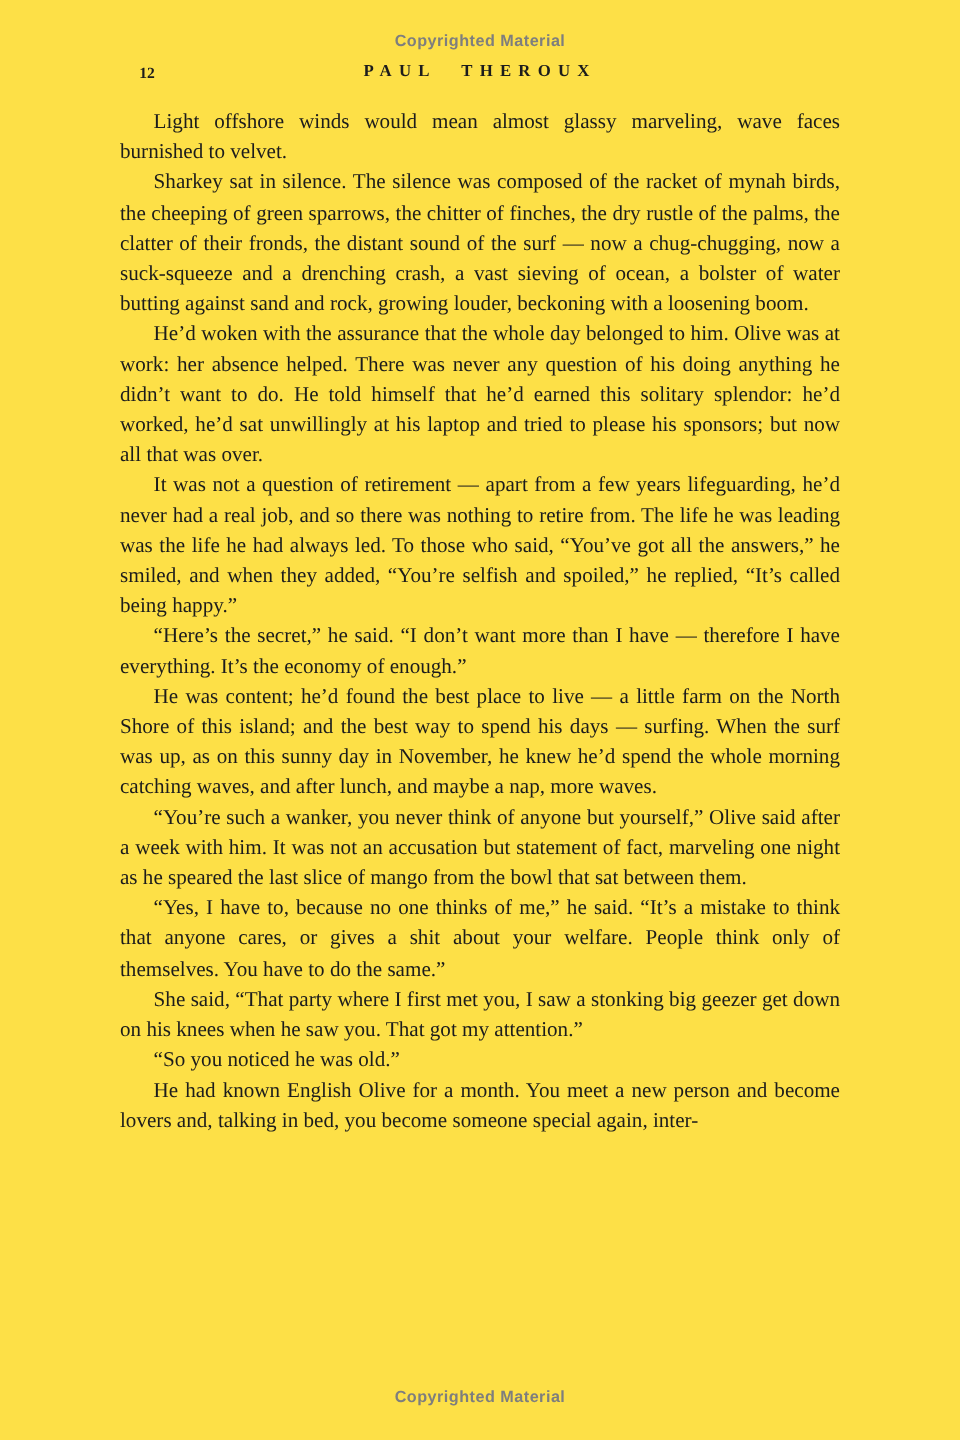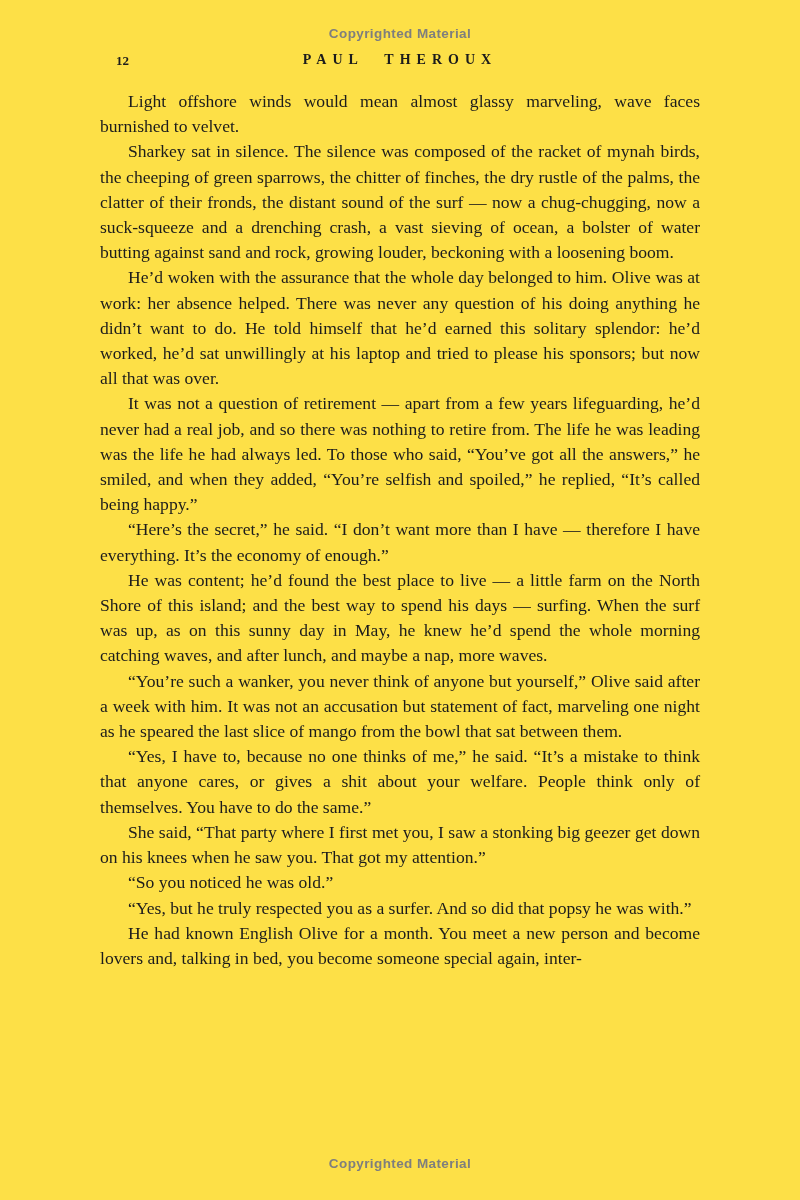--- a/index.html
+++ b/index.html
@@ -79,24 +79,23 @@
     <span class="folio">12</span>
     <div class="running-head">PAUL THEROUX</div>
   </div>
 
   <div class="body-text">
     <p>Light offshore winds would mean almost glassy marveling, wave faces burnished to velvet.</p>
     <p>Sharkey sat in silence. The silence was composed of the racket of mynah birds, the cheeping of green sparrows, the chitter of finches, the dry rustle of the palms, the clatter of their fronds, the distant sound of the surf — now a chug-chugging, now a suck-squeeze and a drenching crash, a vast sieving of ocean, a bolster of water butting against sand and rock, growing louder, beckoning with a loosening boom.</p>
     <p>He’d woken with the assurance that the whole day belonged to him. Olive was at work: her absence helped. There was never any question of his doing anything he didn’t want to do. He told himself that he’d earned this solitary splendor: he’d worked, he’d sat unwillingly at his laptop and tried to please his sponsors; but now all that was over.</p>
     <p>It was not a question of retirement — apart from a few years lifeguarding, he’d never had a real job, and so there was nothing to retire from. The life he was leading was the life he had always led. To those who said, “You’ve got all the answers,” he smiled, and when they added, “You’re selfish and spoiled,” he replied, “It’s called being happy.”</p>
     <p>“Here’s the secret,” he said. “I don’t want more than I have — therefore I have everything. It’s the economy of enough.”</p>
-    <p>He was content; he’d found the best place to live — a little farm on the North Shore of this island; and the best way to spend his days — surfing. When the surf was up, as on this sunny day in May, he knew he’d spend the whole morning catching waves, and after lunch, and maybe a nap, more waves.</p>
+    <p>He was content; he’d found the best place to live — a little farm on the North Shore of this island; and the best way to spend his days — surfing. When the surf was up, as on this sunny day in November, he knew he’d spend the whole morning catching waves, and after lunch, and maybe a nap, more waves.</p>
     <p>“You’re such a wanker, you never think of anyone but yourself,” Olive said after a week with him. It was not an accusation but statement of fact, marveling one night as he speared the last slice of mango from the bowl that sat between them.</p>
     <p>“Yes, I have to, because no one thinks of me,” he said. “It’s a mistake to think that anyone cares, or gives a shit about your welfare. People think only of themselves. You have to do the same.”</p>
     <p>She said, “That party where I first met you, I saw a stonking big geezer get down on his knees when he saw you. That got my attention.”</p>
     <p>“So you noticed he was old.”</p>
-    <p>“Yes, but he truly respected you as a surfer. And so did that popsy he was with.”</p>
     <p>He had known English Olive for a month. You meet a new person and become lovers and, talking in bed, you become someone special again, inter-</p>
   </div>
 
   <div class="notice notice-bottom">Copyrighted Material</div>
 
 </div>
 
 </body></html>

